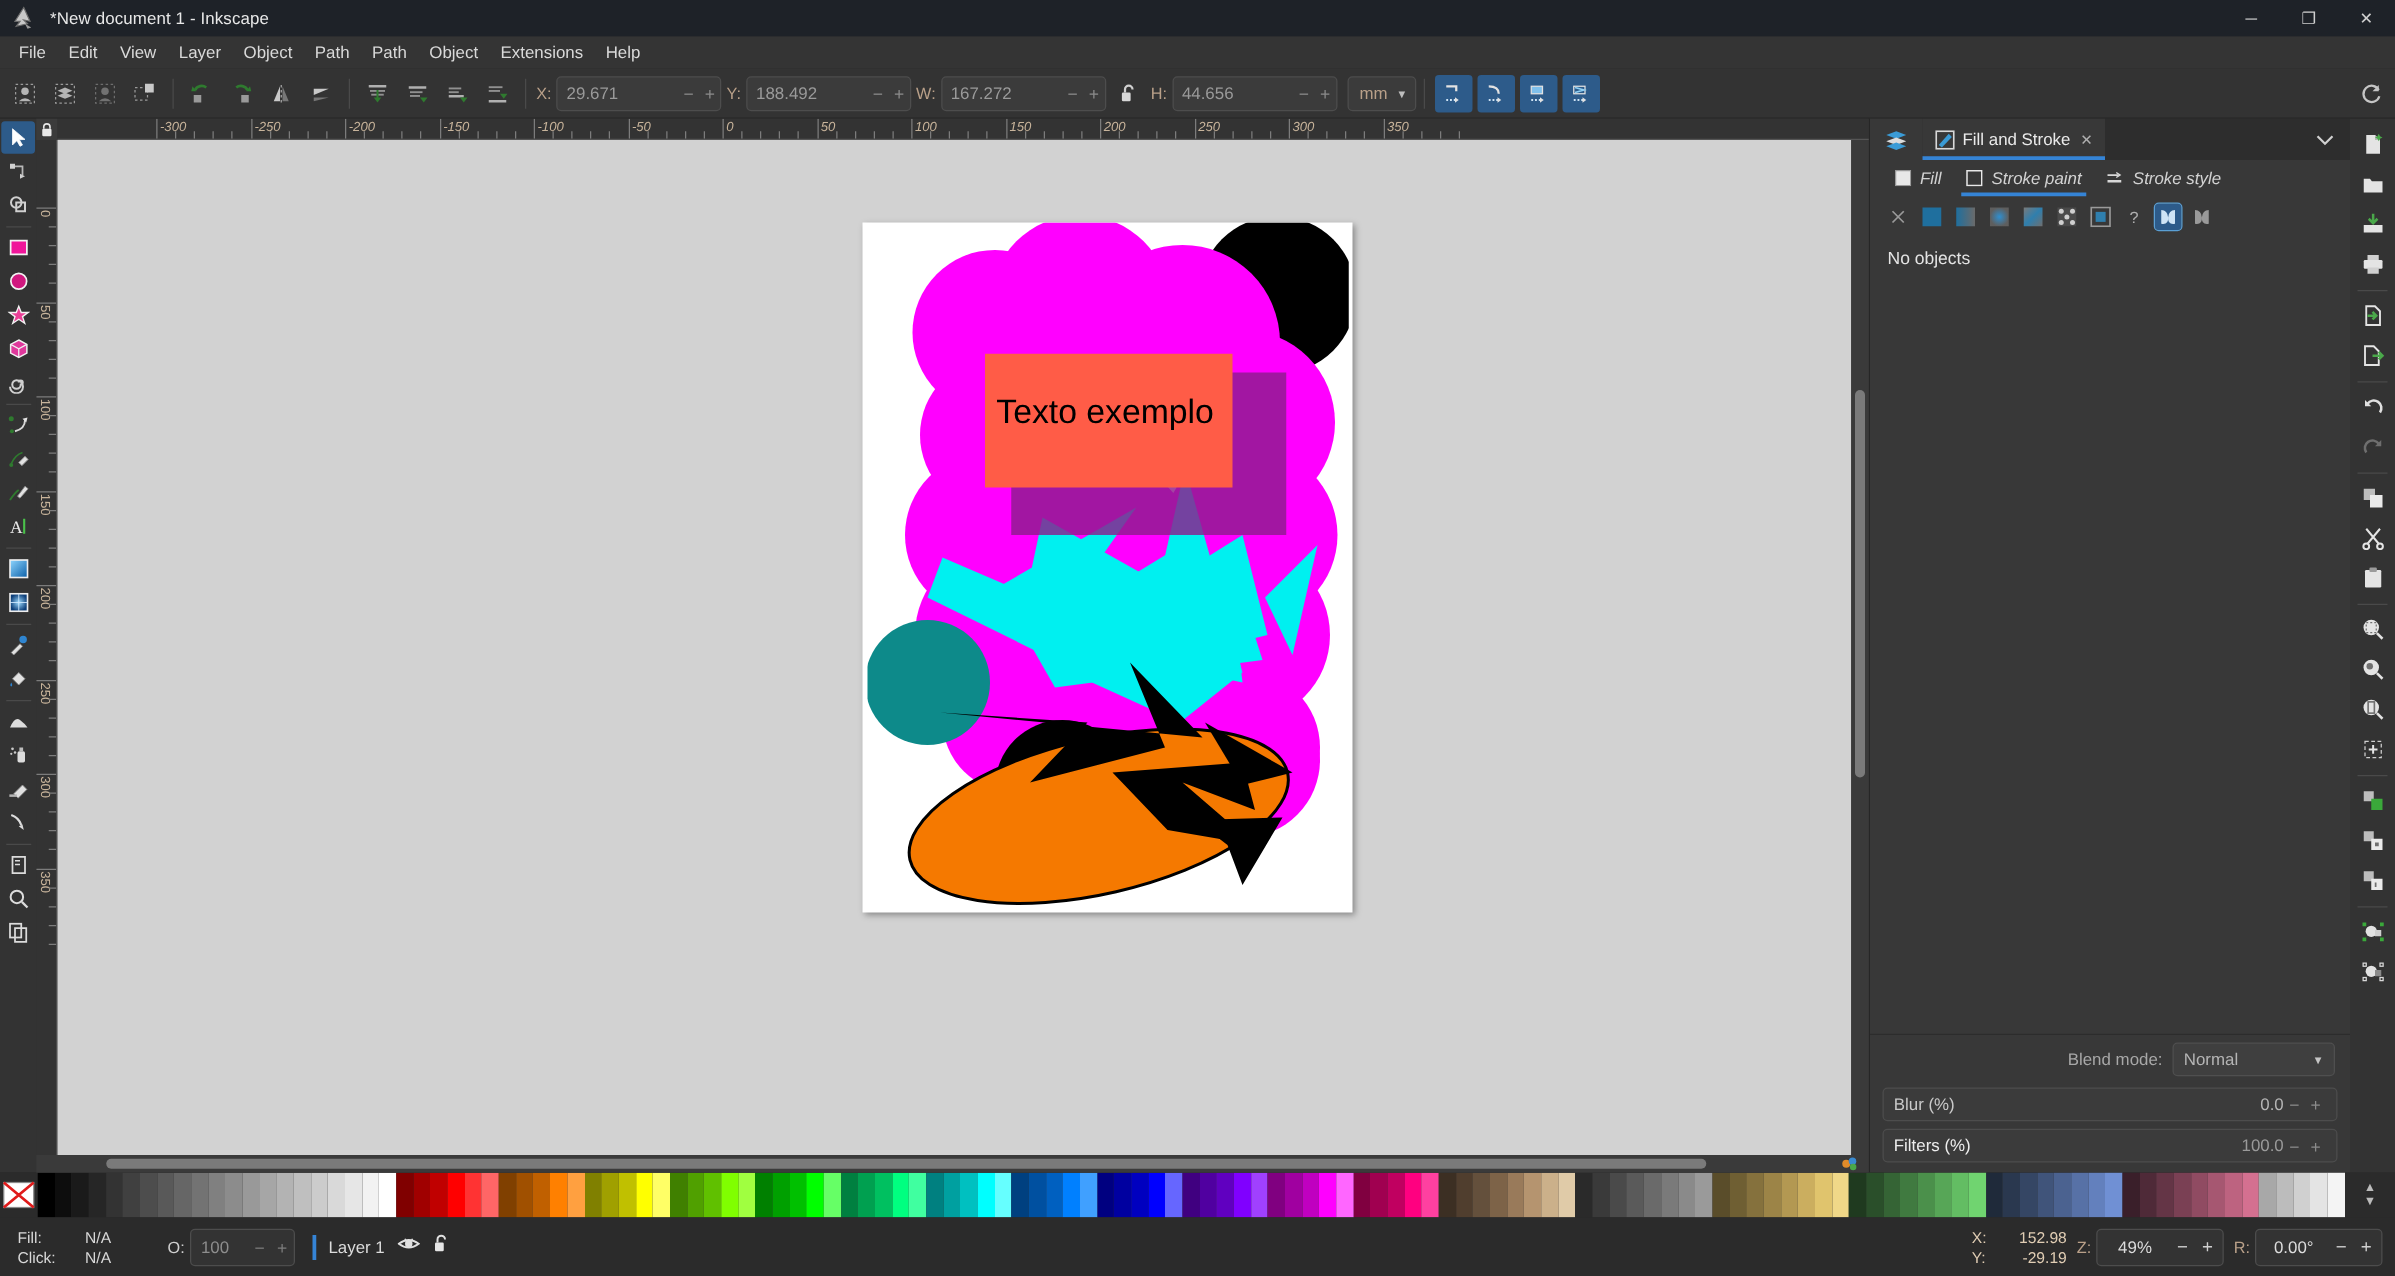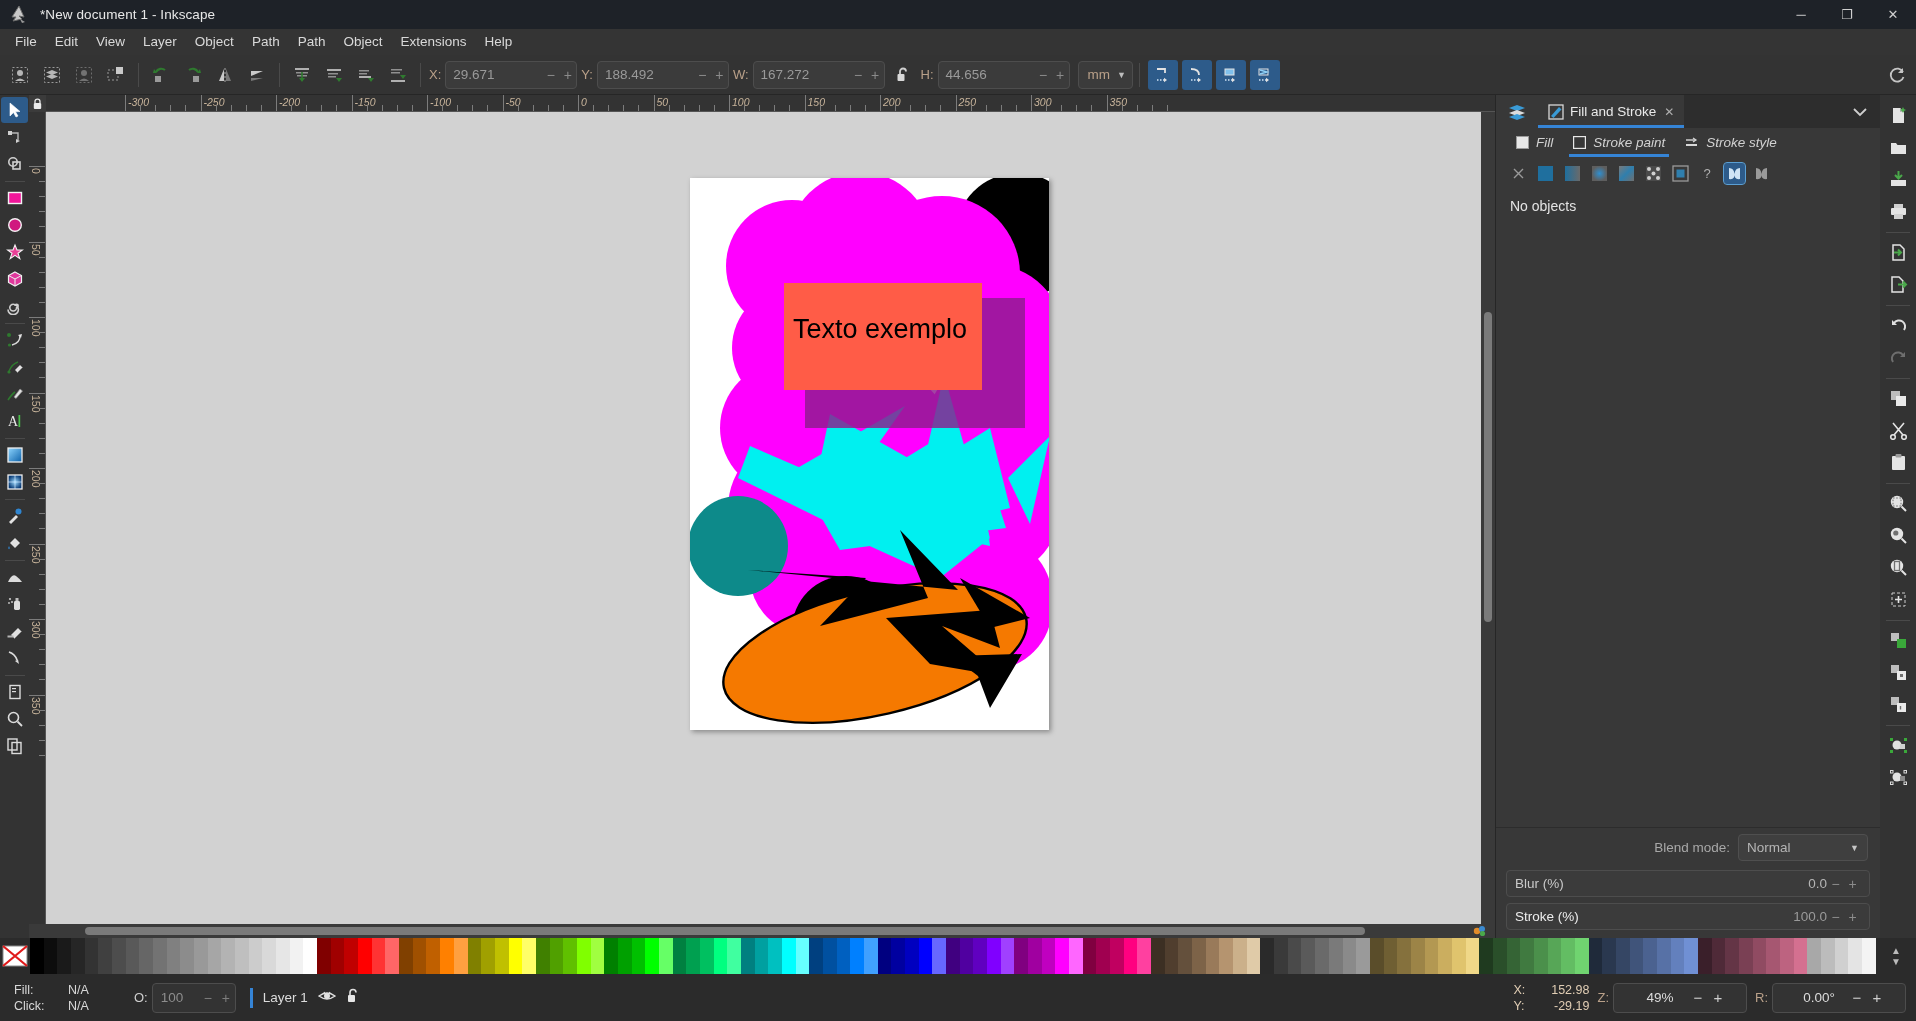--- a/index.html
+++ b/index.html
@@ -160,21 +160,21 @@
   .layername { font-size:13.5px; color:#dcdcdc; }
   .statusmsg { font-size:13.5px; color:#dcdcdc; margin-left:14px; }
   .coords { margin-left:auto; display:flex; align-items:center; gap:8px; padding-right:4px; }
   .xy { font-size:12.5px; line-height:16px; color:#e0cdb4; }
   .xy .rw { display:flex; }
   .xy .k { width:24px; }
   .xy .v { width:52px; text-align:right; }
   .zbox { display:flex; align-items:center; gap:4px; }
   .zlbl { font-size:13px; color:#b9a089; }
   .zfield { display:flex; align-items:center; background:#333; border:1px solid #4d4d4d;
-     border-radius:4px; height:30px; padding:0 18px; }
+     border-radius:4px; height:30px; padding:0 2px; }
   .zfield .v { width:56px; text-align:center; font-size:13.5px; color:#dcdcdc; }
   .zfield .pm { width:20px; text-align:center; font-size:15px; color:#cfcfcf; }
 </style>
 </head>
 <body>
 
 <div id="app">
 
   <div class="titlebar">
     <div class="tb-logo">
@@ -680,21 +680,21 @@
             <div class="vtick" style="top: 552.3px; width: 6px;"></div>
             <div class="vtick" style="top: 567.4px; width: 6px;"></div>
             <div class="vtick" style="top: 582.5px; width: 16px;"></div>
             <div class="vlab" style="top: 584.5px;">350</div>
             <div class="vtick" style="top: 597.6px; width: 6px;"></div>
             <div class="vtick" style="top: 612.7px; width: 6px;"></div>
             <div class="vtick" style="top: 627.8px; width: 6px;"></div>
             <div class="vtick" style="top: 642.9px; width: 6px;"></div>
           </div>
         <div class="canvas" id="canvas">
-          <div class="page" style="left:644px; top:66px; width:359px; height:552px;text-align:center;">
+          <div class="page" style="left:644px; top:66px; width:392px; height:552px;text-align:center;">
             <svg width="385" height="552" viewBox="0 0 385 552">
 
               <circle cx="328" cy="58" r="63" fill="#000000"></circle>
 
               <g fill="#ff00ff">
                 <circle cx="102" cy="88" r="66"></circle>
                 <circle cx="170" cy="66" r="72"></circle>
                 <circle cx="252" cy="96" r="78"></circle>
                 <circle cx="300" cy="160" r="74"></circle>
                 <circle cx="104" cy="170" r="62"></circle>
@@ -894,21 +894,21 @@
             <span class="c">▼</span>
           </div>
         </div>
         <div class="sliderrow">
           <span class="nm">Blur (%)</span>
           <span class="vv">0.0</span>
           <span class="pm">−</span>
           <span class="pm">+</span>
         </div>
         <div class="sliderrow bright" style="margin-bottom:8px;">
-          <span class="nm">Stroke (%)</span>
+          <span class="nm">Filters (%)</span>
           <span class="vv">100.0</span>
           <span class="pm">−</span>
           <span class="pm">+</span>
         </div>
       </div>
     </div>
 
     <div class="cmdbar">
       <div class="cmd">
         <svg width="19" height="19" viewBox="0 0 19 19">

